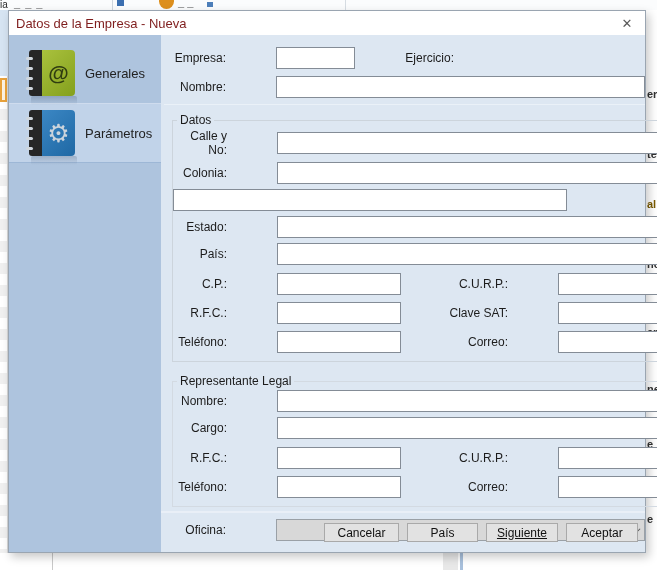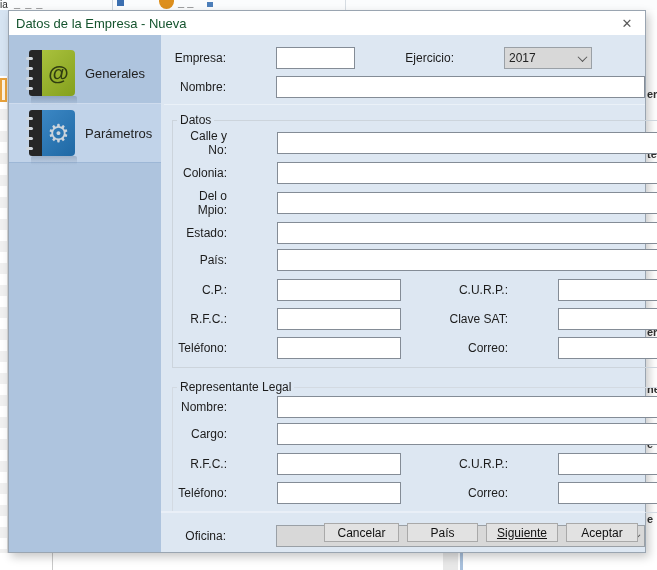--- a/index.html
+++ b/index.html
@@ -40,21 +40,21 @@
   .bg-bottom .gb-line { position:absolute; left:52px; top:0; width:1px; height:17px; background:#c9c9c9; }
   .bg-bottom .gb-bar { position:absolute; left:443px; top:0; width:15px; height:17px; background:#e8e8e8; }
   .bg-bottom .gb-blue { position:absolute; left:460px; top:0; width:3px; height:17px; background:#a8c0dc; }
 
   
   .dialog { position:absolute; left:8px; top:10px; width:638px; height:543px;
     background:#dde7f2; border:1px solid #9aa5b1; box-shadow:3px 4px 9px rgba(0,0,0,.22);
     display:flex; flex-direction:column; }
 
   .titlebar { height:24px; background:#ffffff; display:flex; align-items:center; flex:none; }
-  .titlebar .title { flex:1; padding-left:7px; font-size:13px; color:#14532d; }
+  .titlebar .title { flex:1; padding-left:7px; font-size:13px; color:#7f1d1d; }
   .titlebar .close { width:36px; height:24px; display:flex; align-items:center; justify-content:center;
     color:#5a5a5a; font-size:13px; cursor:pointer; }
 
   .bodywrap { flex:1; display:flex; min-height:0; }
 
   
   .sidebar { width:152px; flex:none; background:#aec4de; padding-top:8px; }
   .side-item { height:60px; display:flex; align-items:center; padding-left:20px; gap:10px; cursor:pointer; }
   .side-item.selected { background:#c1d3e9; border-top:1px solid #cfdcee; border-bottom:1px solid #9db7d6; }
   .side-item .label { font-size:13px; color:#222; }
@@ -176,45 +176,38 @@
       </div>
     </div>
 
     <div class="main">
 
       <div class="hdr">
         <div class="row">
           <span class="lbl">Empresa:</span>
           <input class="txt w-emp" value="" style="">
           <span class="lbl-ej">Ejercicio:</span>
-          <span class="combo w-ej">
-            <span class="val">2017</span>
-            <span class="chev">
-                <i></i>
-              </span>
-          </span>
         </div>
         <div class="row" style="margin-bottom:4px;">
           <span class="lbl">Nombre:</span>
           <input class="txt w-full" value="" style="">
         </div>
       </div>
 
       <fieldset>
         <legend>Datos</legend>
         <div class="row">
           <span class="fs-lbl">Calle y No:</span>
           <input class="txt w-full" value="" style="">
         </div>
         <div class="row">
           <span class="fs-lbl">Colonia:</span>
           <input class="txt w-full" value="" style="">
         </div>
         <div class="row">
-          <span class="fs-lbl">Del o Mpio:</span>
           <input class="txt w-full" value="" style="">
         </div>
         <div class="row">
           <span class="fs-lbl">Estado:</span>
           <input class="txt w-full" value="" style="">
         </div>
         <div class="row" style="margin-bottom:8px;">
           <span class="fs-lbl">País:</span>
           <input class="txt w-full" value="" style="">
         </div>

